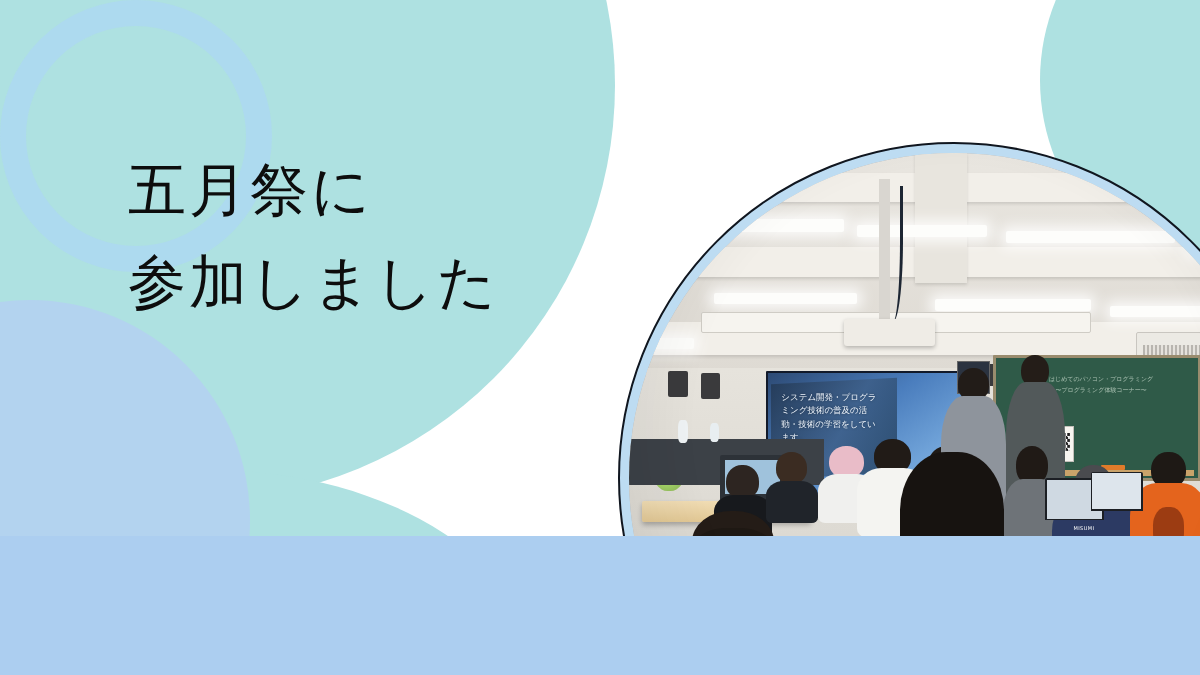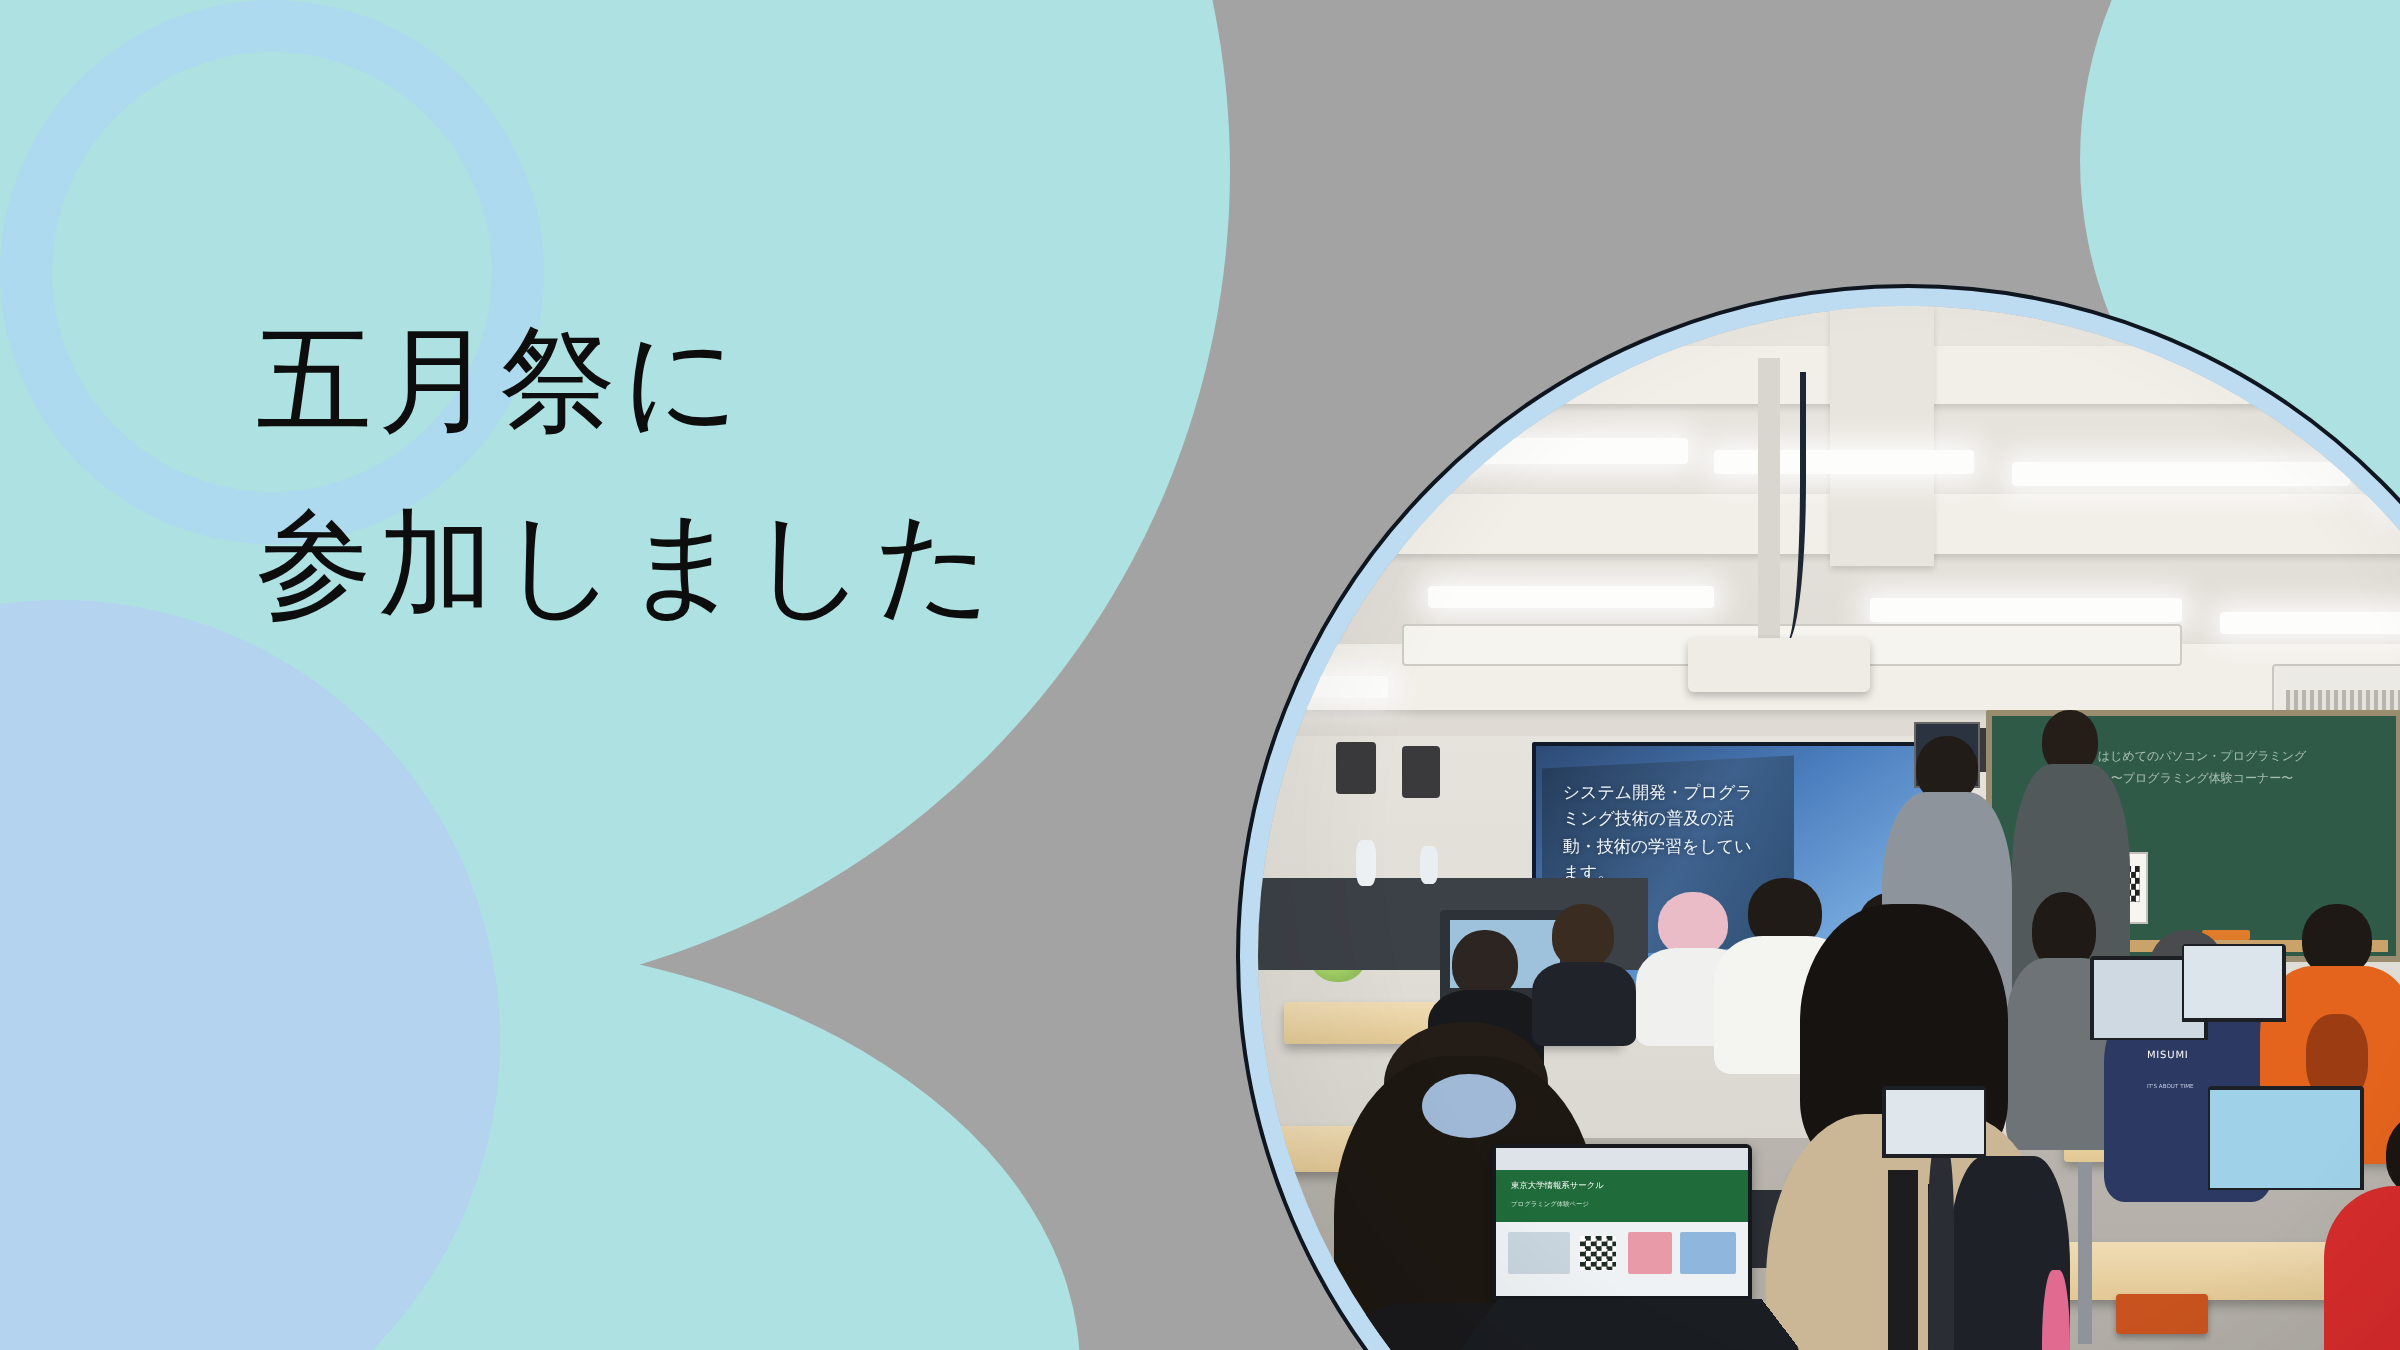--- a/index.html
+++ b/index.html
@@ -6,23 +6,23 @@
   html,body { width:1200px; height:675px; overflow:hidden; }
   body {
     font-family: "Liberation Sans", "DejaVu Sans", sans-serif;
     background:#accef0;
     position:relative;
   }
 
   
   #slide {
     position:absolute; inset:0;
-    width:1200px; height:675px;
+    width:1200px; height:536px;
     overflow:hidden;
-    background:#a3a3a3;
+    background:#ffffff;
   }
 
   
   .blob { position:absolute; border-radius:50%; }
 
   #blob-mint-main {
     left:-215px; top:-330px;
     width:830px; height:830px;
     background:#aee1e1;
   }

